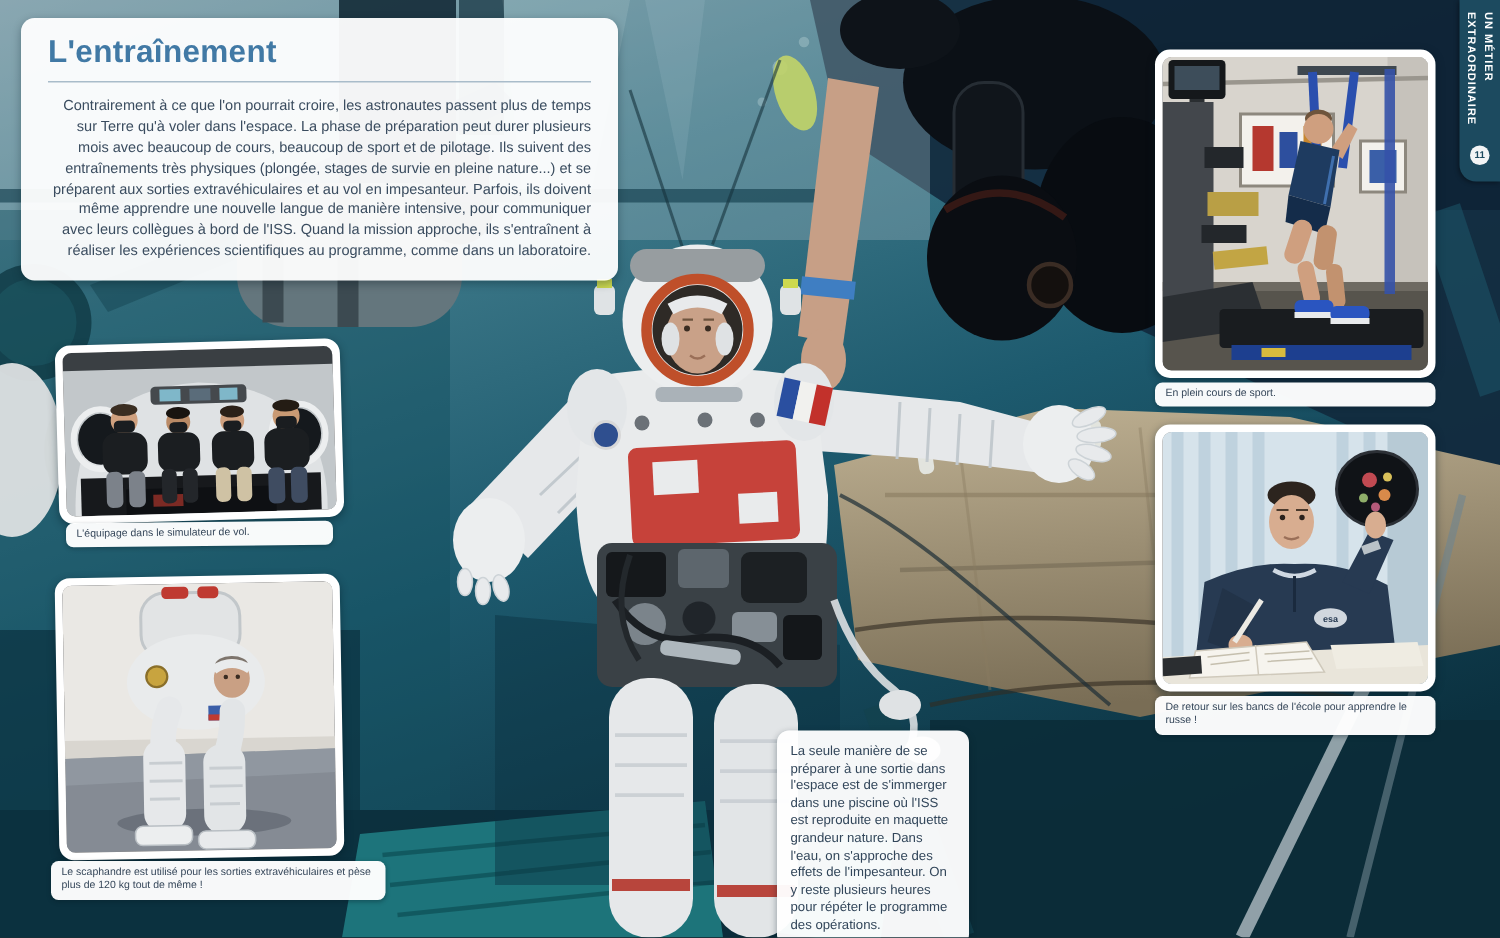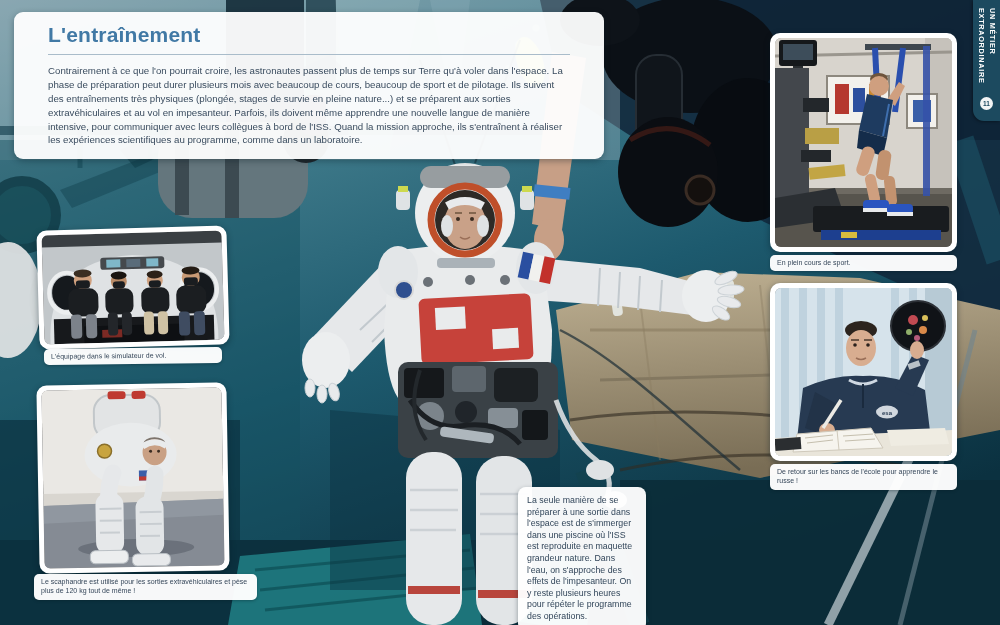--- a/index.html
+++ b/index.html
@@ -2,24 +2,24 @@
 <html><head>
 <meta charset="utf-8">
 <style>
   html,body{margin:0;padding:0;background:#222;}
   .page{position:relative;width:1000px;height:625px;overflow:hidden;background:#12404f;
         font-family:"Liberation Sans","DejaVu Sans",sans-serif;}
   svg.bg{position:absolute;left:0;top:0;width:1000px;height:625px;}
 
   .card{position:absolute;background:rgba(255,255,255,.95);border-radius:9px;
         box-shadow:0 2px 6px rgba(5,25,35,.35);box-sizing:border-box;}
-  .intro{left:14px;top:12px;width:590px;padding:11px 34px 12px;}
+  .intro{left:14px;top:12px;width:398px;padding:11px 18px 12px;}
   .intro h1{margin:0;font-size:21px;color:#4179a5;font-weight:bold;letter-spacing:.2px;}
   .rule{height:1px;background:#a9bcca;margin:7px 0 9px 0;}
-  .intro p{margin:0;font-size:9.7px;line-height:1.43;color:#3a4c5f;}
+  .intro p{margin:0;font-size:9.7px;line-height:1.43;color:#3a4c5f;text-align:right;}
 
   .photo{position:absolute;background:#fff;border-radius:10px;padding:5px;box-sizing:border-box;
          box-shadow:0 2px 6px rgba(5,25,35,.45);}
   .photo .ph{width:100%;height:100%;border-radius:6px;overflow:hidden;background:#888;}
   .ph svg{display:block;width:100%;height:100%;}
   #photo-sport{left:770px;top:33px;width:187px;height:219px;}
   #photo-russian{left:770px;top:283px;width:187px;height:178px;}
   #photo-crew{left:38px;top:228px;width:190px;height:119px;transform:rotate(-1.6deg);}
   #photo-suit{left:38px;top:384px;width:190px;height:188px;transform:rotate(-1deg);}
 

